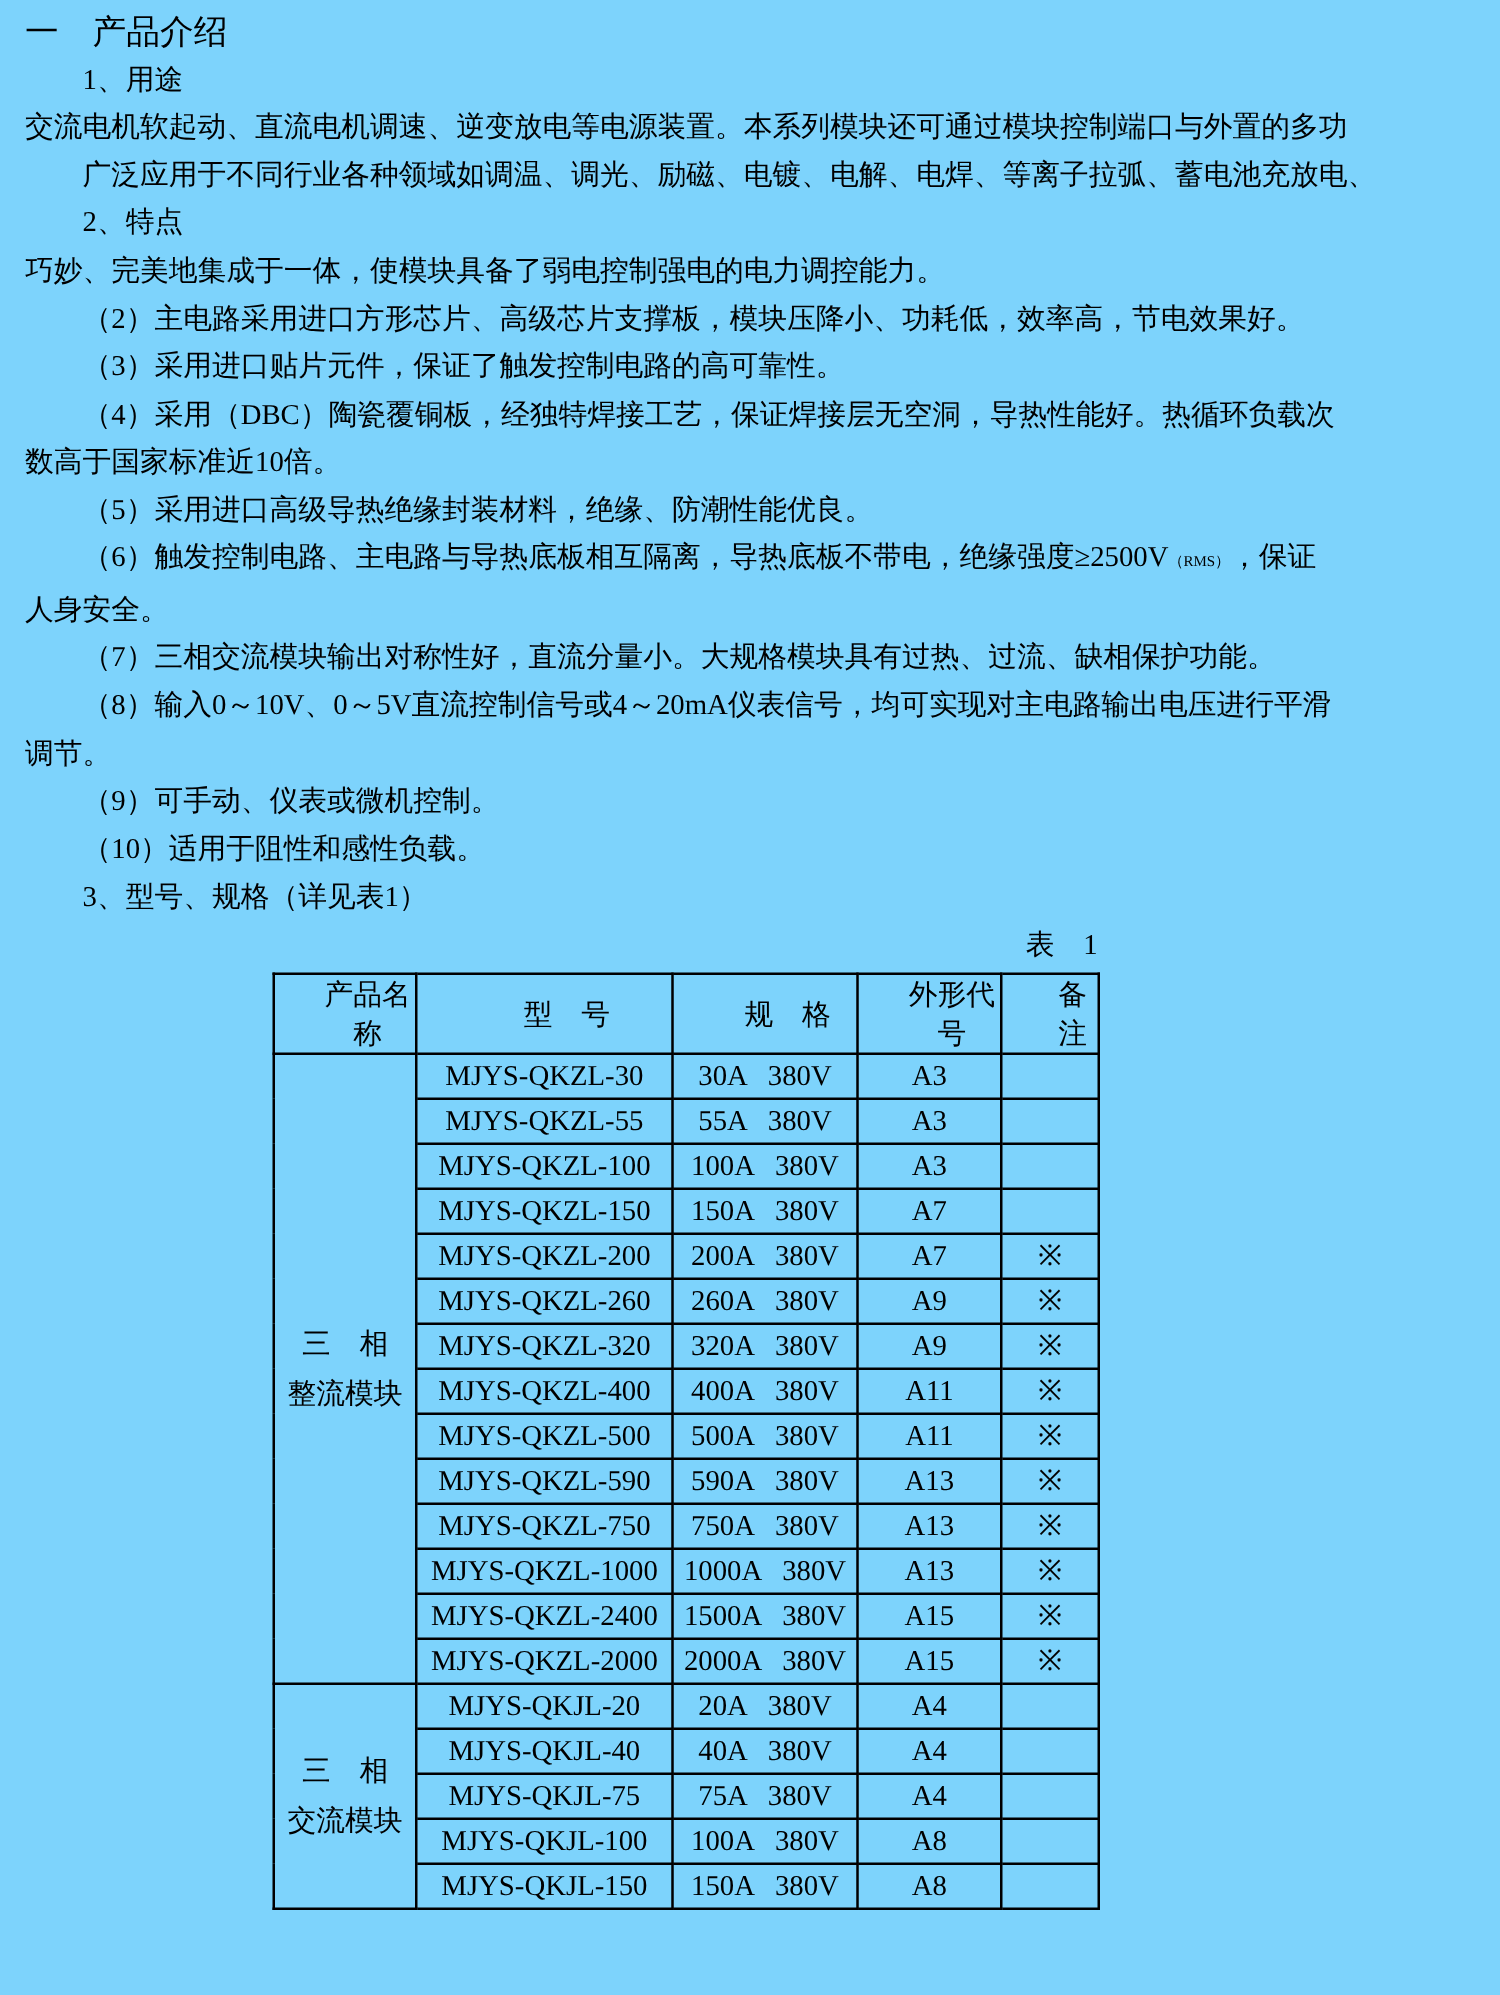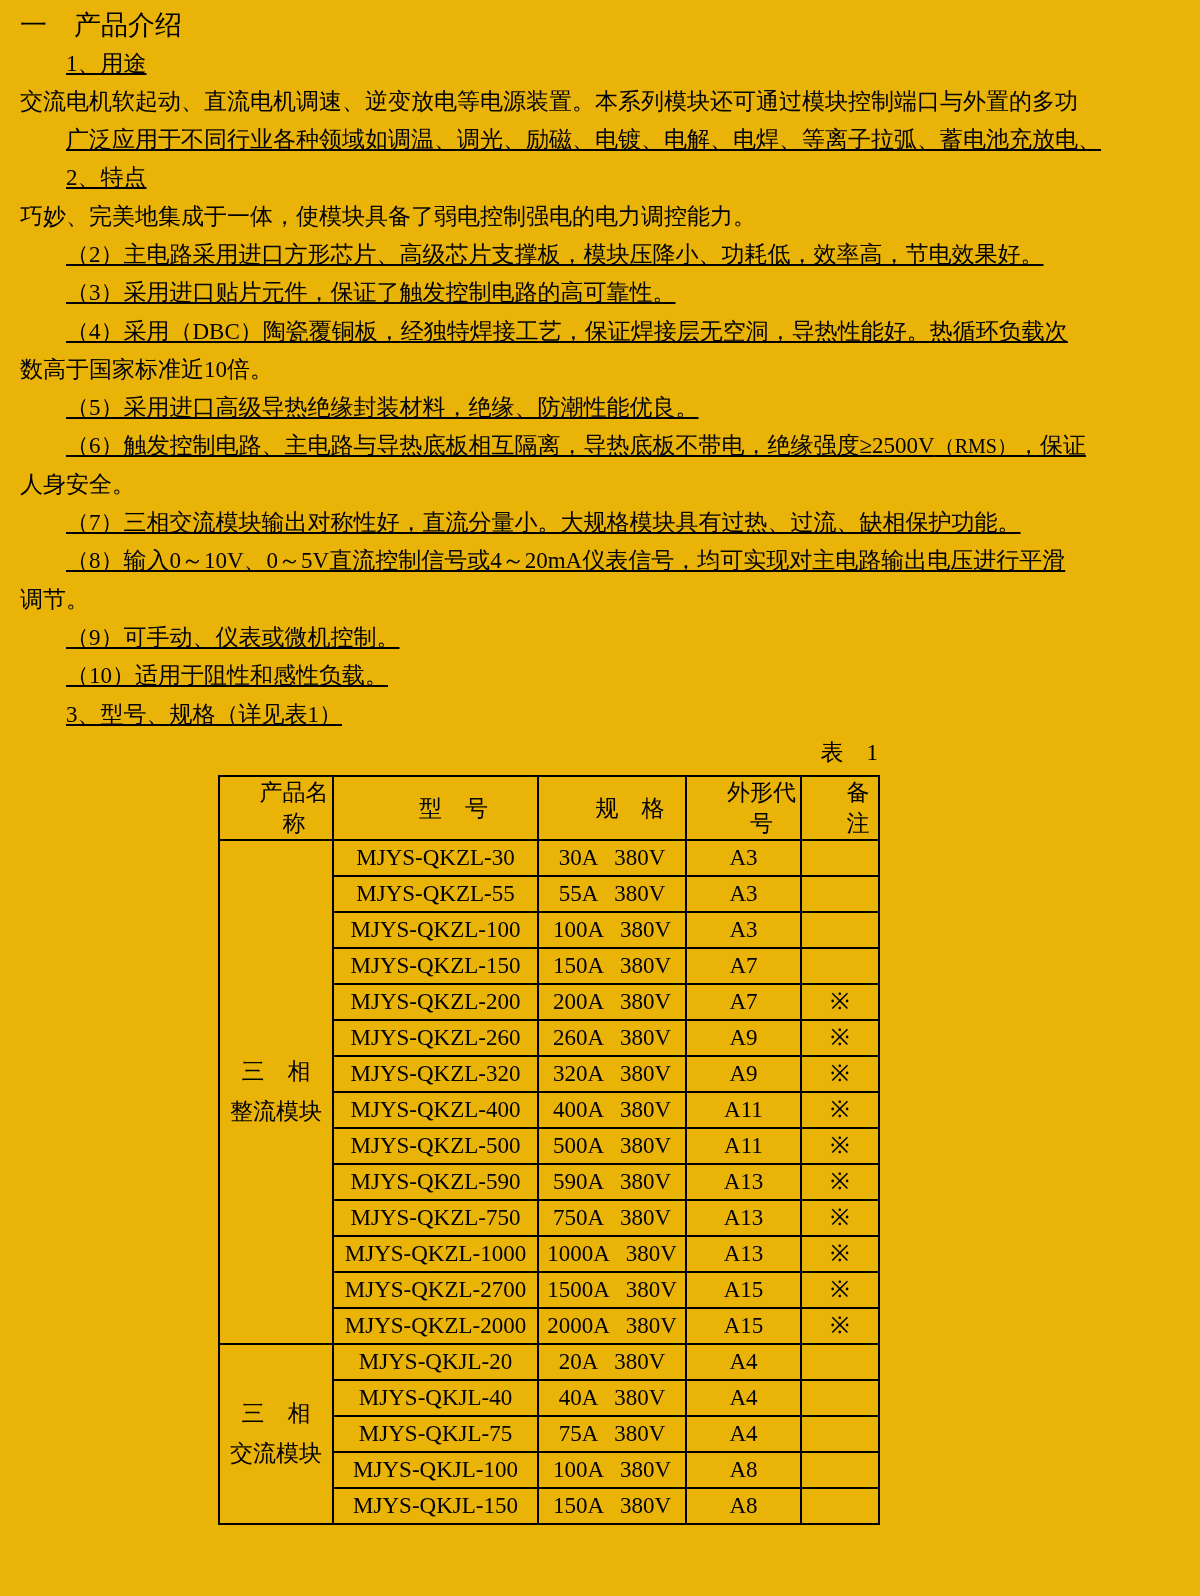--- a/index.html
+++ b/index.html
@@ -1,24 +1,24 @@
 <!DOCTYPE html>
 <html><head>
 <meta charset="utf-8">
 <style>
   html,body{margin:0;padding:0;background:#ffffff;}
   .page{
-    width:1200px;height:1596px;background:#eab308;color:#000;
+    width:1200px;height:1596px;background:#7dd3fc;color:#000;
     font-family:"Liberation Serif","DejaVu Serif",serif;
     font-size:23px;box-sizing:border-box;padding:6px 20px 0 20px;overflow:hidden;
   }
   .line{line-height:38.3px;white-space:nowrap;}
-  .ind{padding-left:46px;text-decoration:underline;}
+  .ind{padding-left:46px;}
   .title{font-size:27px;line-height:38.5px;}
-  .rms{font-size:20px;}
+  .rms{font-size:12px;}
   .caption{width:660px;margin-left:198px;text-align:right;line-height:38.3px;}
   table.spec{
     border-collapse:collapse;table-layout:fixed;width:660px;
     margin-left:198px;margin-top:3px;
   }
   table.spec th,table.spec td{
     border:2px solid #000;padding:0;font-weight:normal;font-size:23px;
     text-align:center;overflow:hidden;
   }
   table.spec th{height:37px;padding-left:36px;}
@@ -149,21 +149,21 @@
           <td class="ccell">A13</td>
           <td class="ncell">※</td>
         </tr>
         <tr>
           <td class="mcell">MJYS-QKZL-1000</td>
           <td class="scell">1000A   380V</td>
           <td class="ccell">A13</td>
           <td class="ncell">※</td>
         </tr>
         <tr>
-          <td class="mcell">MJYS-QKZL-2700</td>
+          <td class="mcell">MJYS-QKZL-2400</td>
           <td class="scell">1500A   380V</td>
           <td class="ccell">A15</td>
           <td class="ncell">※</td>
         </tr>
         <tr>
           <td class="mcell">MJYS-QKZL-2000</td>
           <td class="scell">2000A   380V</td>
           <td class="ccell">A15</td>
           <td class="ncell">※</td>
         </tr>

